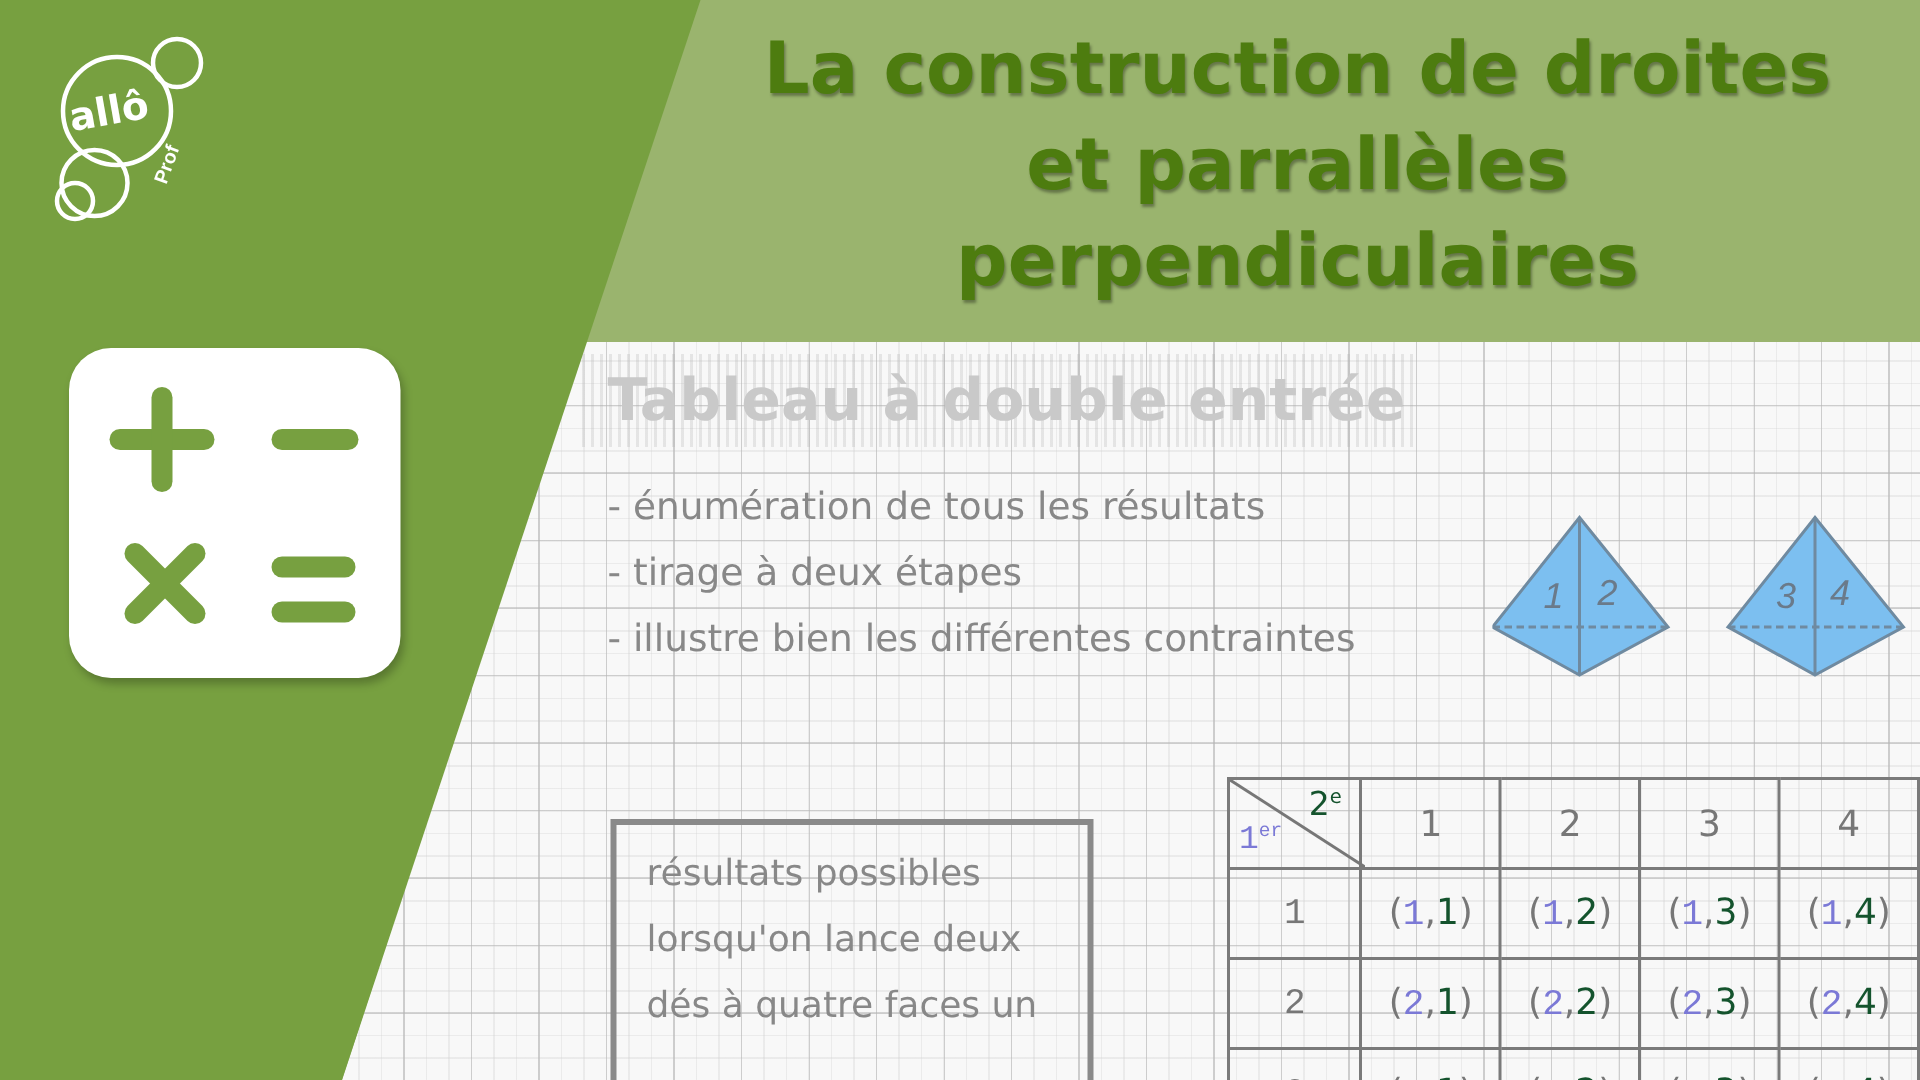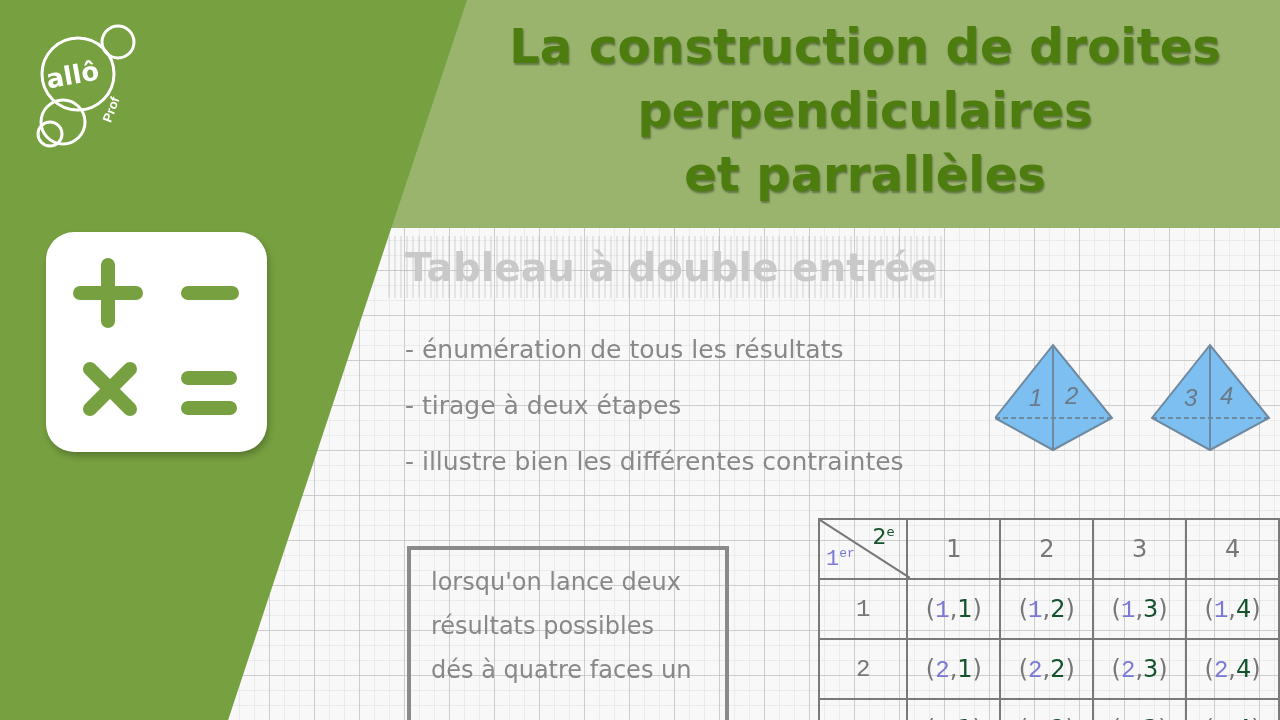--- a/index.html
+++ b/index.html
@@ -8,21 +8,21 @@
     background-color:#f8f8f8;
     background-image:
       repeating-linear-gradient(0deg, transparent 0 44px, rgba(180,180,180,.55) 44px 45px),
       repeating-linear-gradient(90deg, transparent 0 44px, rgba(180,180,180,.55) 44px 45px),
       repeating-linear-gradient(0deg, transparent 0 14px, rgba(210,210,210,.35) 14px 15px),
       repeating-linear-gradient(90deg, transparent 0 14px, rgba(210,210,210,.35) 14px 15px);}
   .slide-title{position:absolute;left:405px;top:245px;font-size:39px;font-weight:bold;color:#c9c9c9;font-family:"DejaVu Sans",sans-serif;letter-spacing:0px;}
   .title-band{position:absolute;left:388px;top:236px;width:555px;height:62px;
     background-image:repeating-linear-gradient(90deg, rgba(170,170,170,.25) 0 2px, transparent 2px 6px);}
   .bullets{position:absolute;left:405px;top:316px;font-size:25px;color:#888;font-family:"DejaVu Sans",sans-serif;line-height:44px;}
-  .bullets div{white-space:nowrap;margin-top:12px;}
+  .bullets div{white-space:nowrap;}
   .box{position:absolute;left:407px;top:546px;width:314px;height:200px;border:4px solid #8a8a8a;}
   .box-text{position:absolute;left:20px;top:10px;font-size:24px;color:#888;line-height:44px;font-family:"DejaVu Sans",sans-serif;width:300px;}
   .dice{position:absolute;left:995px;top:342px;}
   table.grid{position:absolute;left:818px;top:518px;border-collapse:collapse;font-family:"DejaVu Sans",sans-serif;}
   table.grid td{border:2.5px solid #7a7a7a;width:95px;height:58px;text-align:center;font-size:24px;color:#777;padding:0;}
   table.grid td.corner{width:90px;position:relative;}
   .blue{color:#7b79d6;font-family:Liberation Mono, monospace;}
   .red{color:#14532d;}
   .corner .c1{position:absolute;left:6px;bottom:6px;font-size:22px;}
   .corner .c2{position:absolute;right:12px;top:4px;font-size:22px;}
@@ -41,22 +41,22 @@
 <div class="slide-title">Tableau à double entrée</div>
 
 <div class="bullets">
   <div>- énumération de tous les résultats</div>
   <div>- tirage à deux étapes</div>
   <div>- illustre bien les différentes contraintes</div>
 </div>
 
 <div class="box">
   <div class="box-text">
+    <div>résultats possibles</div>
     <div>lorsqu'on lance deux</div>
-    <div>résultats possibles</div>
     <div>dés à quatre faces un</div>
   </div>
 </div>
 
 <div class="dice">
   <svg width="285" height="110" viewBox="0 0 285 110">
     <g stroke="#6f8aa0" stroke-width="2" fill="#7cbff0">
       <polygon points="58,3 0,76 58,108 117,76"></polygon>
       <line x1="58" y1="3" x2="58" y2="108"></line>
       <line x1="0" y1="76" x2="117" y2="76" stroke-dasharray="5,3"></line>
@@ -110,22 +110,22 @@
 </tbody>
   </table>
 
 <svg class="green-left" width="1280" height="720" viewBox="0 0 1280 720">
   <polygon points="0,0 1280,0 1280,228 388,228 228,720 0,720" fill="#9ab46e"></polygon>
   <polygon points="0,0 467,0 228,720 0,720" fill="#77a040"></polygon>
 </svg>
 
 <div class="title">
   <div>La construction de droites</div>
+  <div>et parrallèles</div>
   <div>perpendiculaires</div>
-  <div>et parrallèles</div>
 </div>
 
 <div class="logo">
   <svg width="110" height="128" viewBox="0 0 110 128">
     <g fill="none" stroke="#fff" stroke-width="3">
       <circle cx="50" cy="52" r="36"></circle>
       <circle cx="90" cy="20" r="16"></circle>
       <circle cx="35" cy="100" r="22"></circle>
       <circle cx="22" cy="112" r="12"></circle>
     </g>

